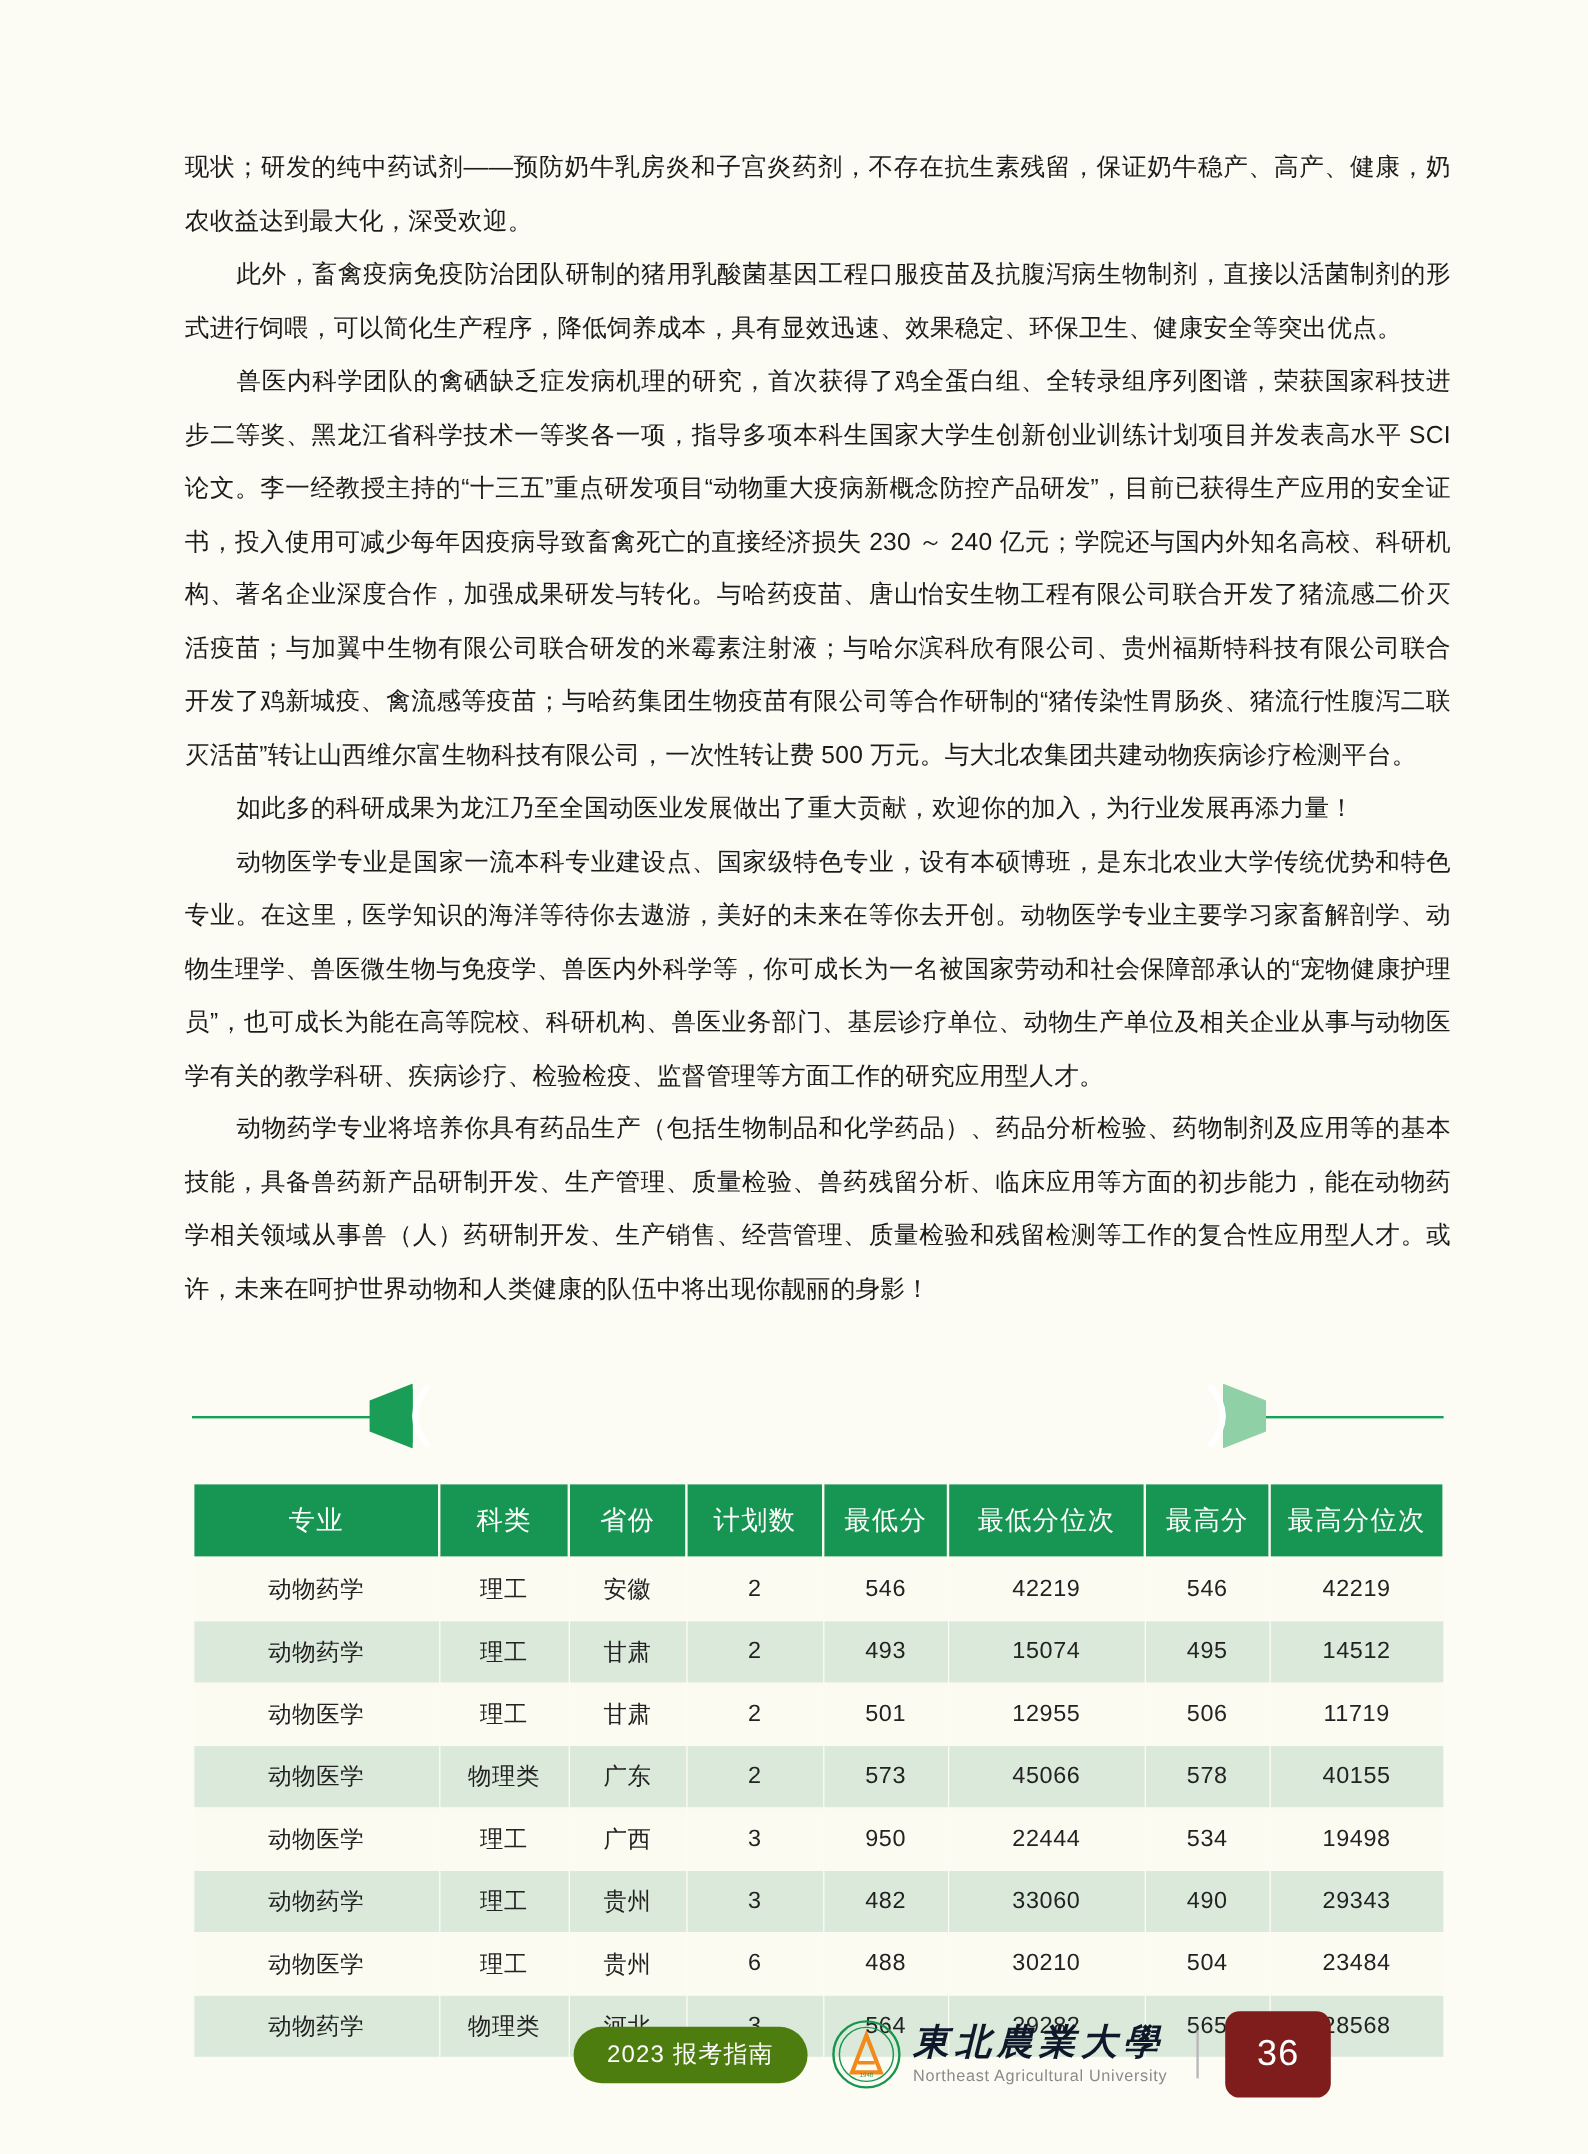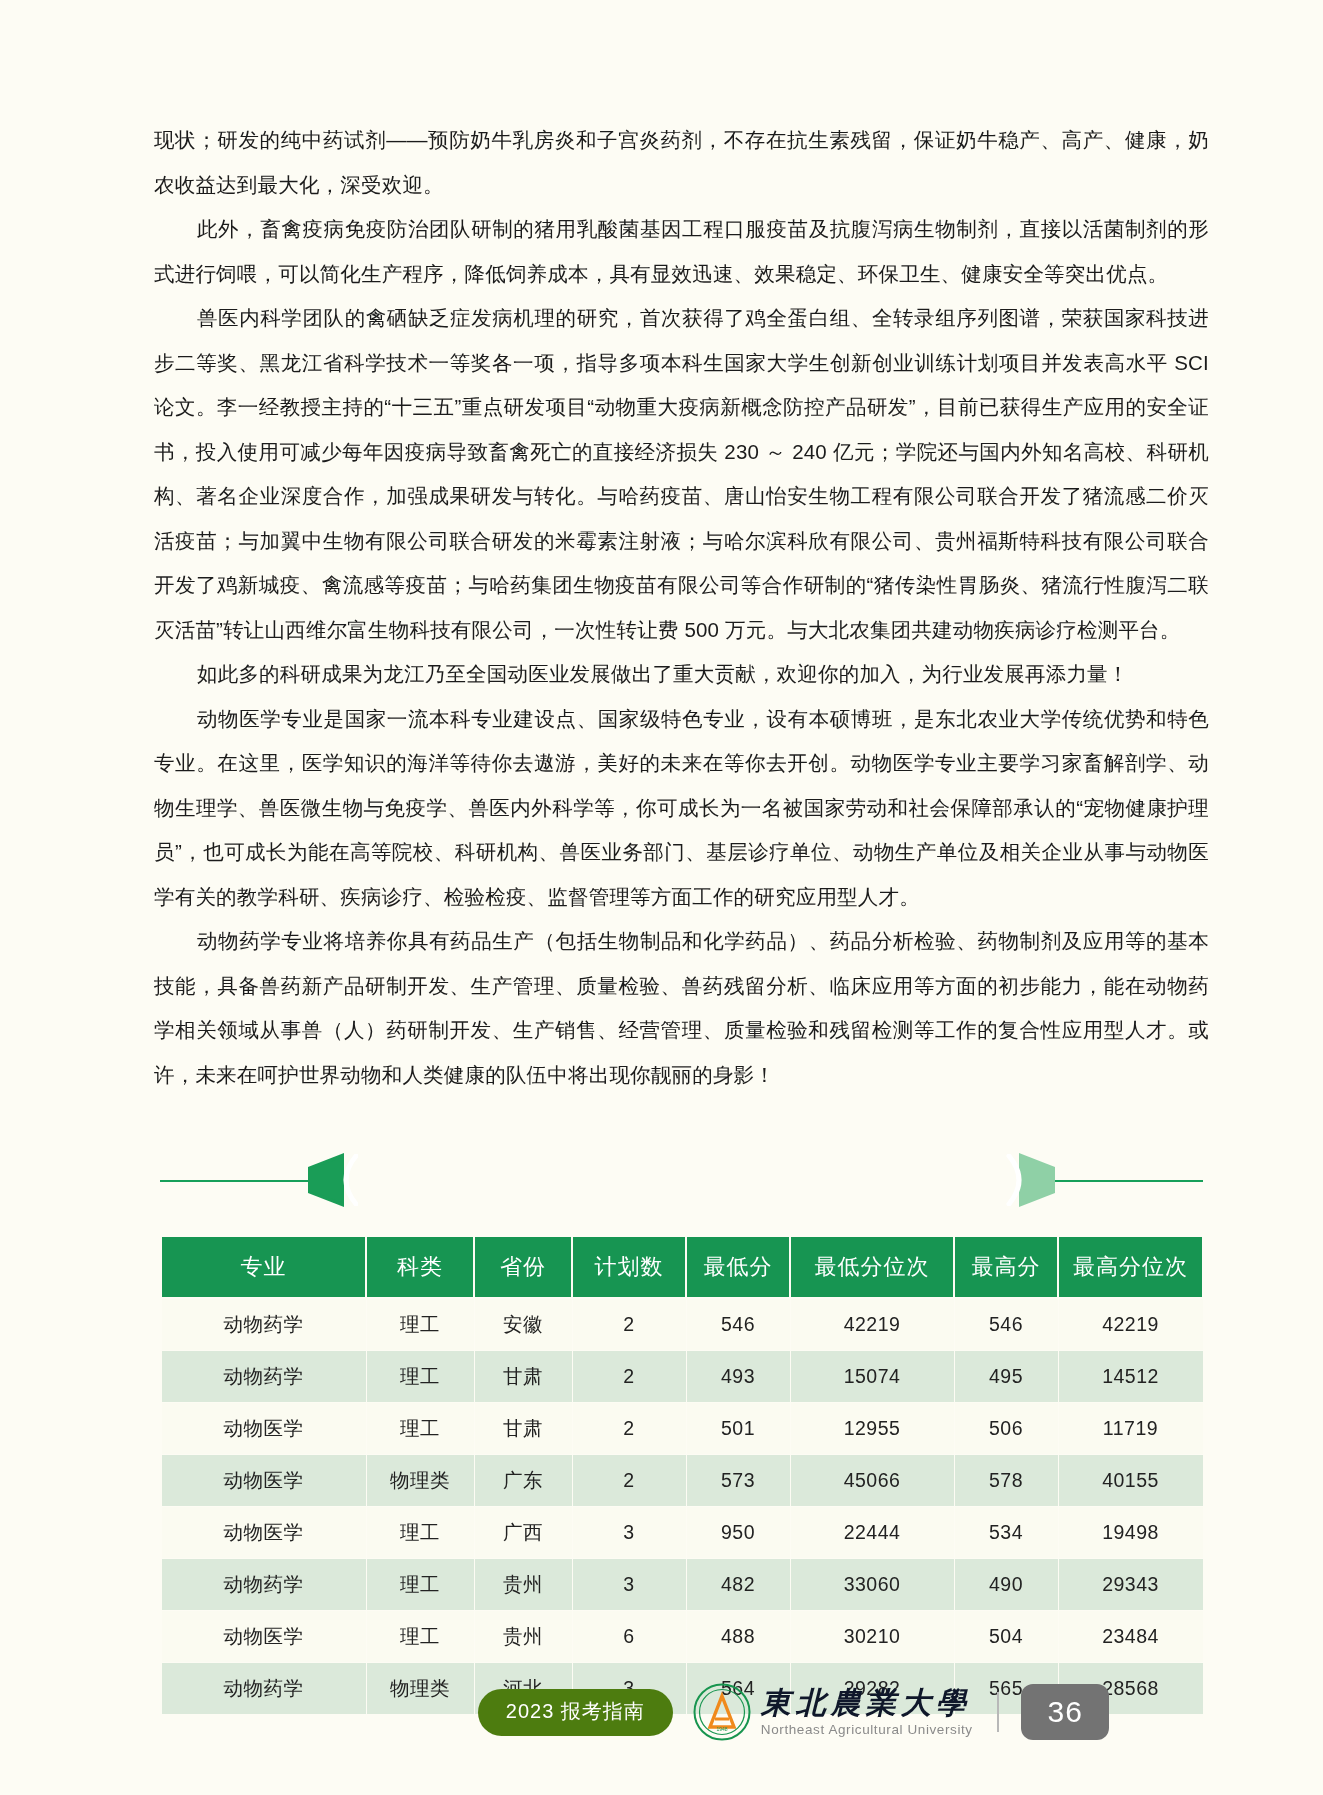--- a/index.html
+++ b/index.html
@@ -208,25 +208,25 @@
     letter-spacing: 0.6px;
     margin-top: 3px;
   }
   .vbar {
     width: 2.5px;
     height: 40px;
     background: #b8b8b8;
     margin: 0 22px 0 24px;
   }
   .page-num {
-    background: #737373;
+    background: #7f1d1d;
     color: #fff;
     font-size: 30px;
     width: 88px;
-    height: 56px;
+    height: 72px;
     border-radius: 12px;
     display: flex;
     align-items: center;
     justify-content: center;
     letter-spacing: 1px;
   }
 </style>
 </head>
 <body>
 

